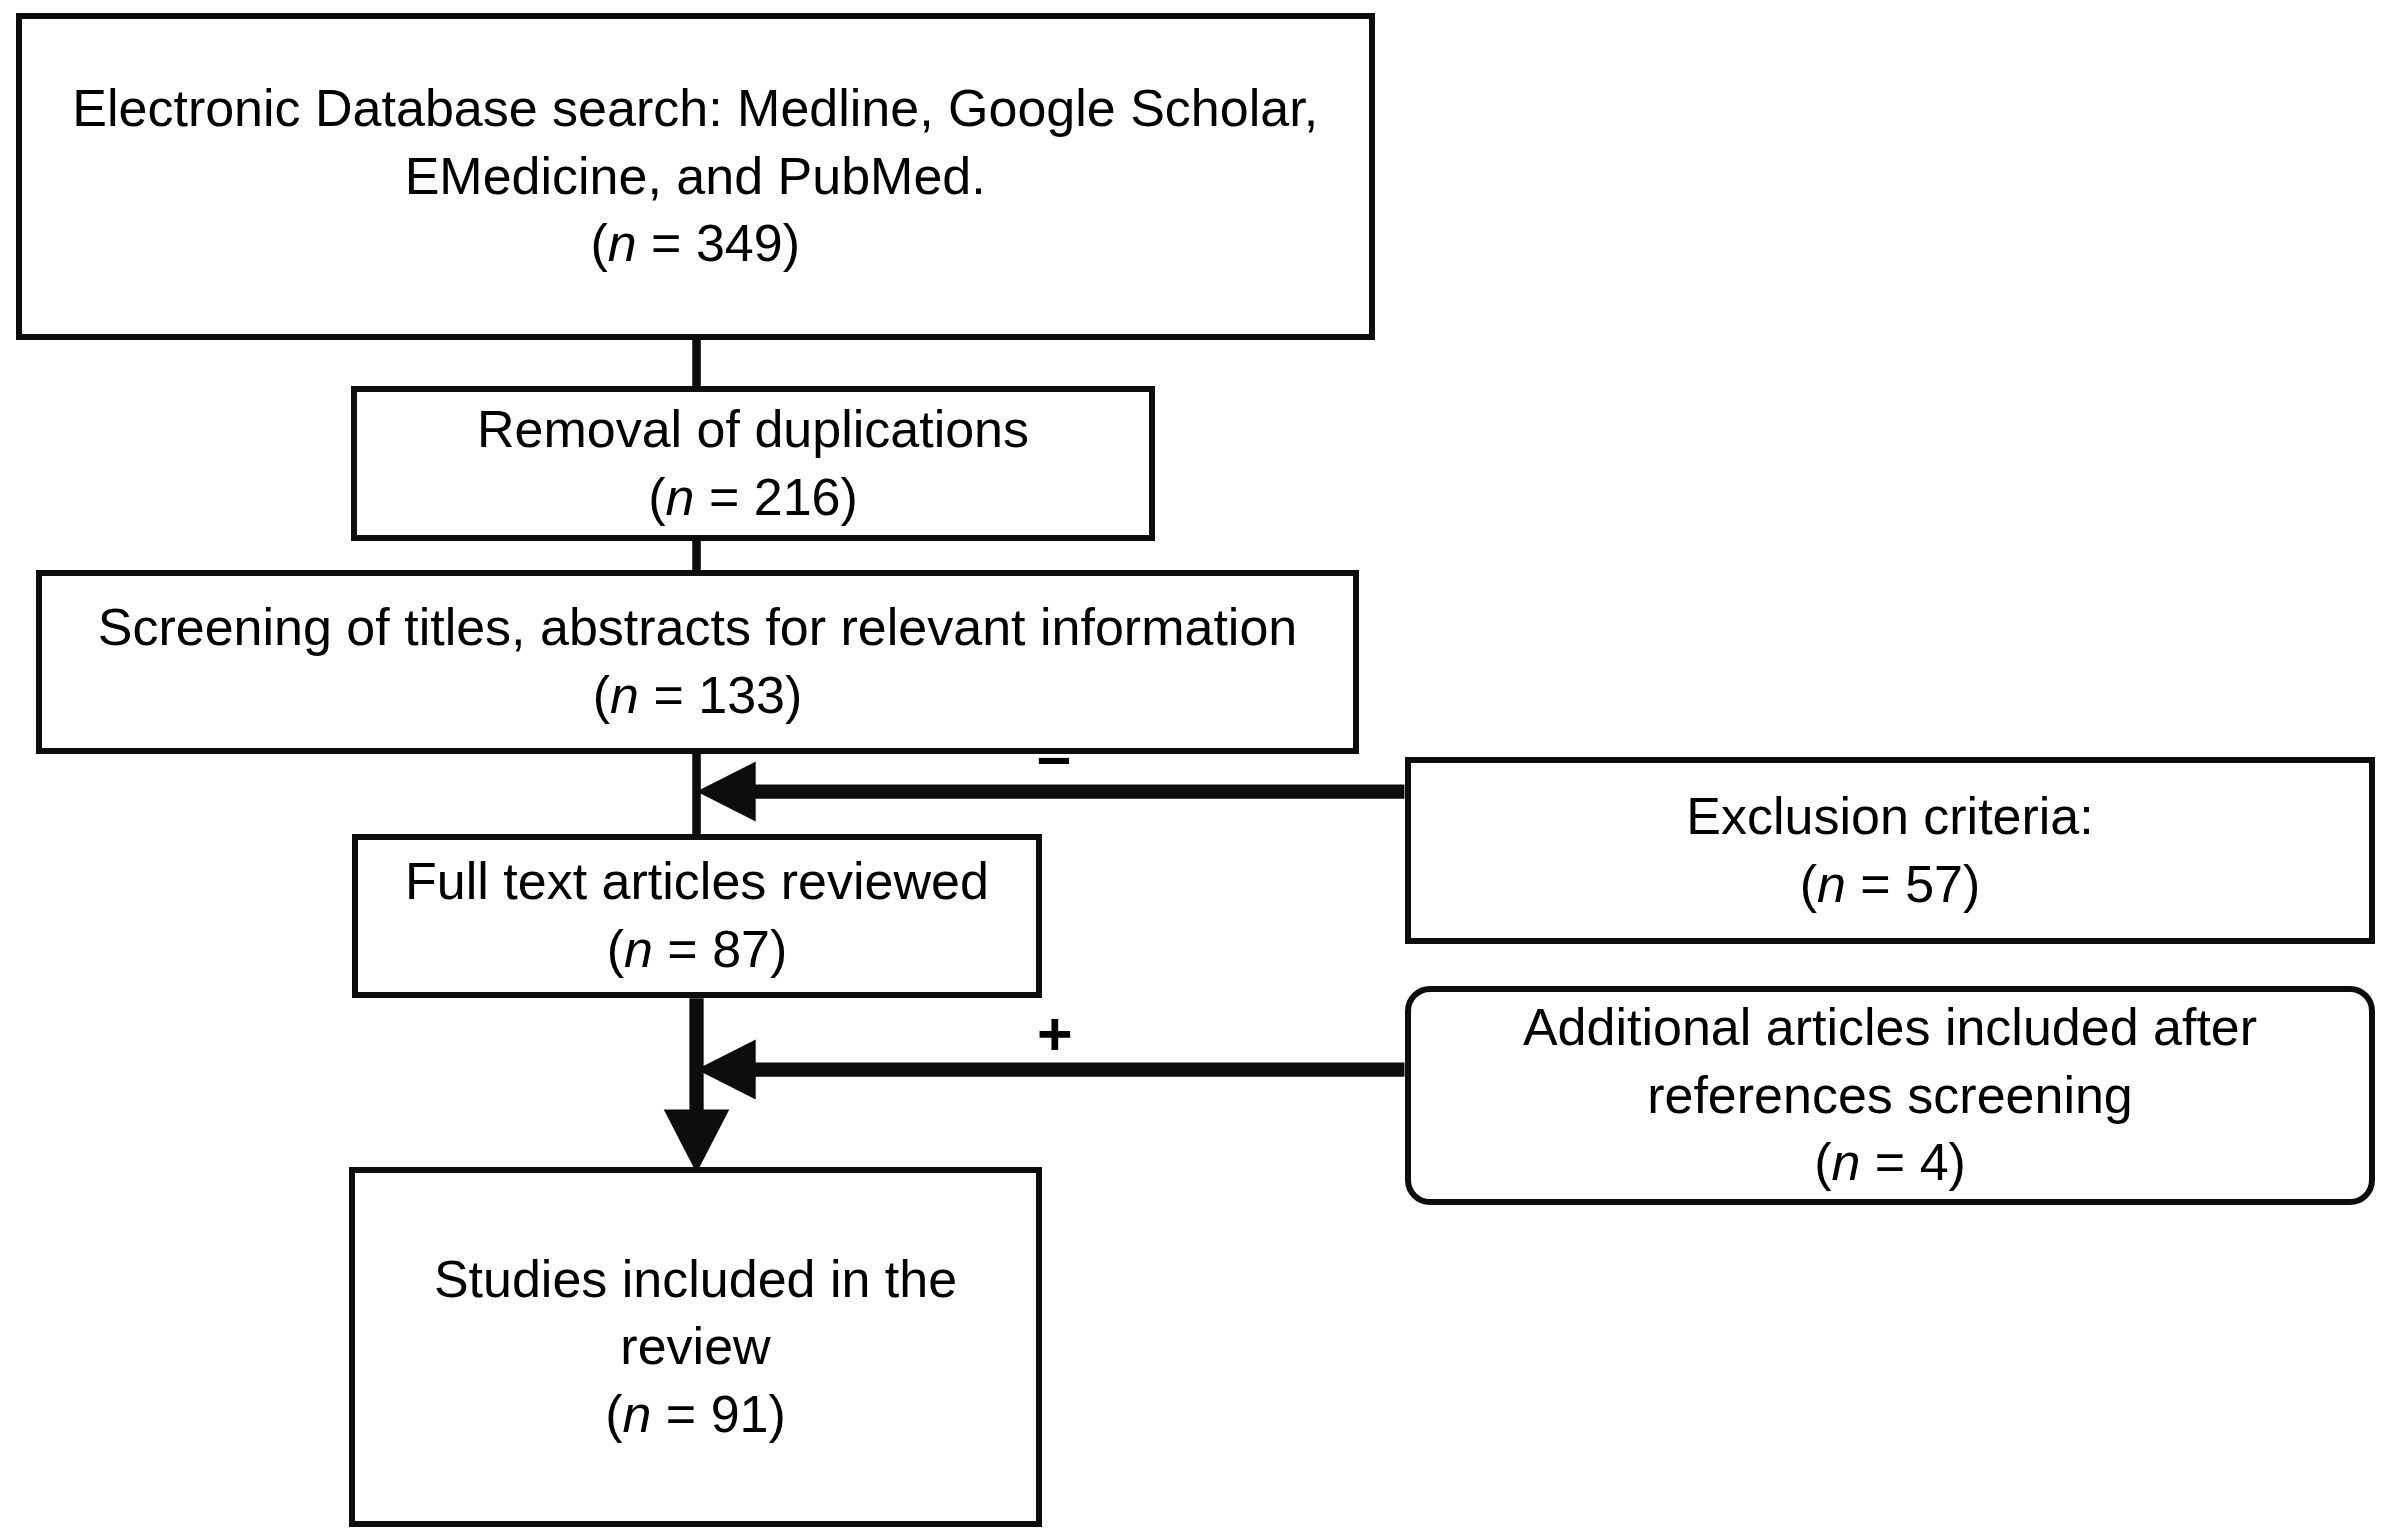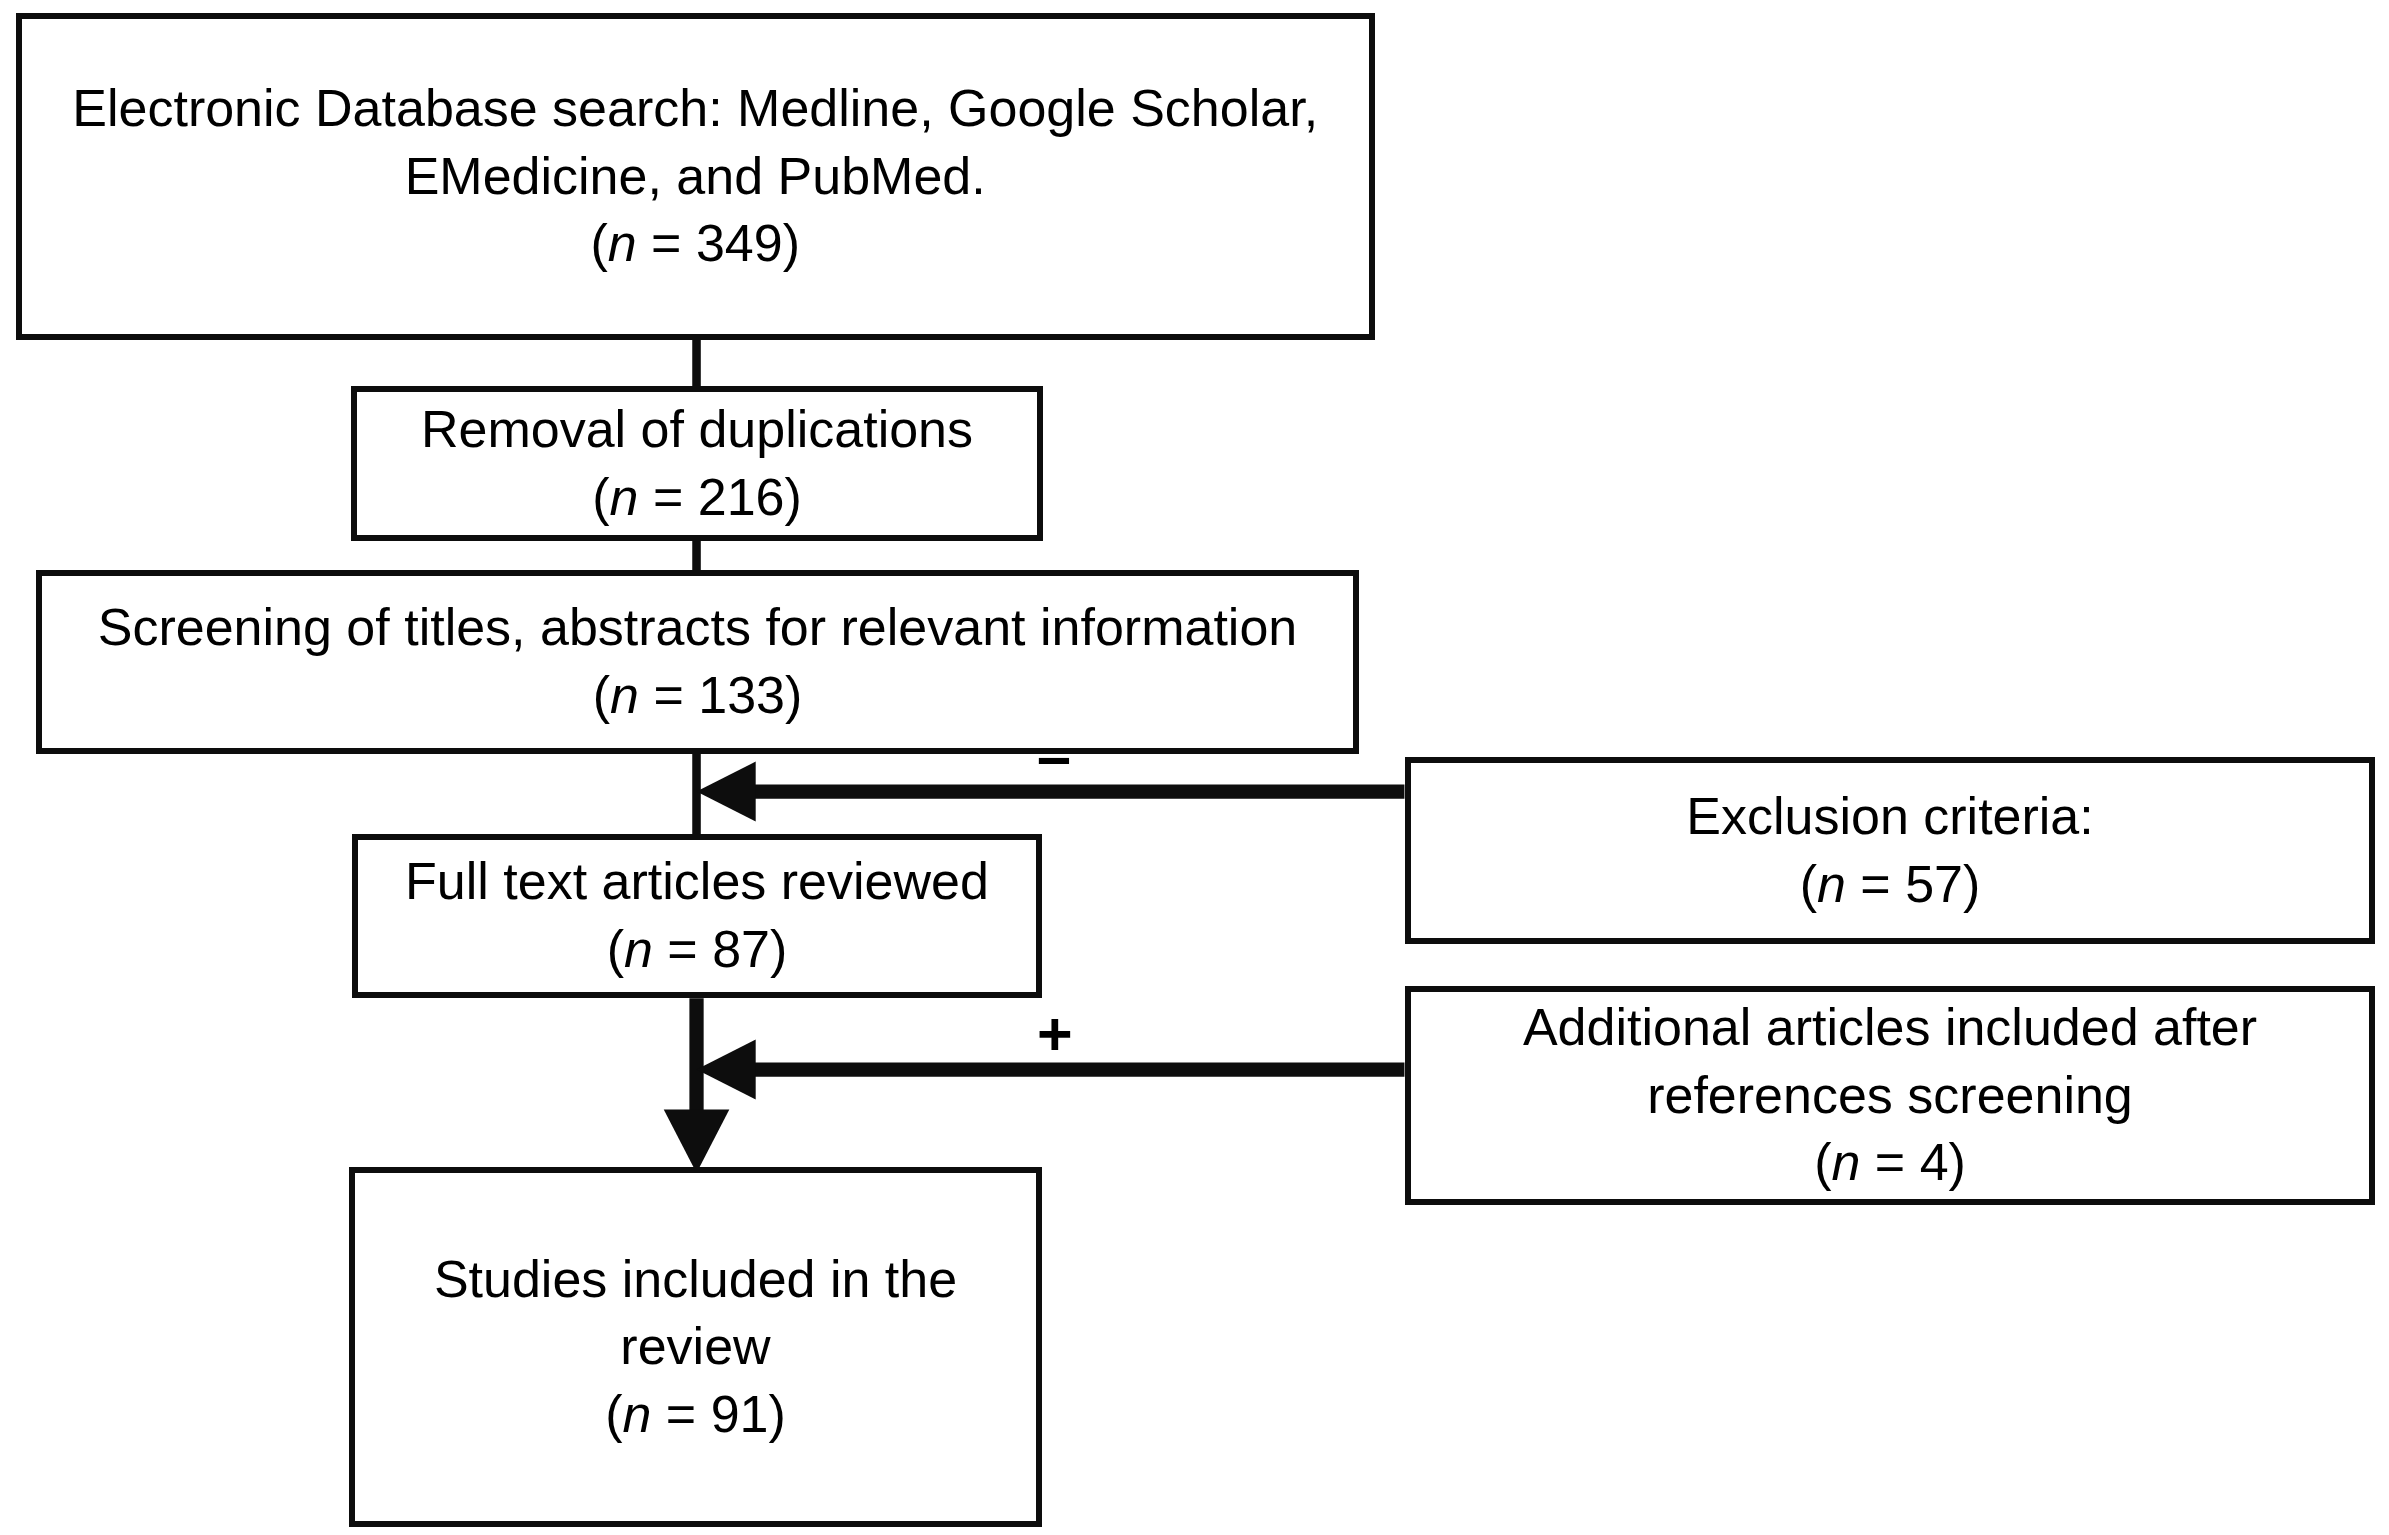--- a/index.html
+++ b/index.html
@@ -77,41 +77,41 @@
     <line x1="1970" y1="1500" x2="1013" y2="1500" stroke="#0d0d0d" stroke-width="20"></line>
     <polygon points="977,1500 1060,1458 1060,1542" fill="#0d0d0d"></polygon>
   </svg>
 
   <div class="flow-box" style="left:15.7px; top:13px; width:1359px; height:327px;">
     <span class="box-line">Electronic Database search: Medline, Google Scholar,</span>
     <span class="box-line">EMedicine, and PubMed.</span>
     <span class="box-line"><span>(</span><span class="n-italic">n</span><span> = 349)</span></span>
   </div>
 
-  <div class="flow-box" style="left:351px; top:386px; width:692px; height:155px;">
+  <div class="flow-box" style="left:351px; top:386px; width:804px; height:155px;">
     <span class="box-line">Removal of duplications</span>
     <span class="box-line"><span>(</span><span class="n-italic">n</span><span> = 216)</span></span>
   </div>
 
   <div class="flow-box" style="left:36px; top:570px; width:1323px; height:184px;">
     <span class="box-line">Screening of titles, abstracts for relevant information</span>
     <span class="box-line"><span>(</span><span class="n-italic">n</span><span> = 133)</span></span>
   </div>
 
   <div class="flow-box" style="left:352px; top:834px; width:690px; height:164px;">
     <span class="box-line">Full text articles reviewed</span>
     <span class="box-line"><span>(</span><span class="n-italic">n</span><span> = 87)</span></span>
   </div>
 
   <div class="flow-box" style="left:1405px; top:716px; width:970px; height:187px;margin-top:41px;">
     <span class="box-line">Exclusion criteria:</span>
     <span class="box-line"><span>(</span><span class="n-italic">n</span><span> = 57)</span></span>
   </div>
 
-  <div class="flow-box" style="left:1405px; top:986px; width:970px; height:219px;">
+  <div class="flow-box" style="left:1405px; top:986px; width:970px; height:219px;border-radius:25px;">
     <span class="box-line">Additional articles included after</span>
     <span class="box-line">references screening</span>
     <span class="box-line"><span>(</span><span class="n-italic">n</span><span> = 4)</span></span>
   </div>
 
   <div class="flow-box" style="left:349px; top:1167px; width:693px; height:360px;">
     <span class="box-line">Studies included in the</span>
     <span class="box-line">review</span>
     <span class="box-line"><span>(</span><span class="n-italic">n</span><span> = 91)</span></span>
   </div>

